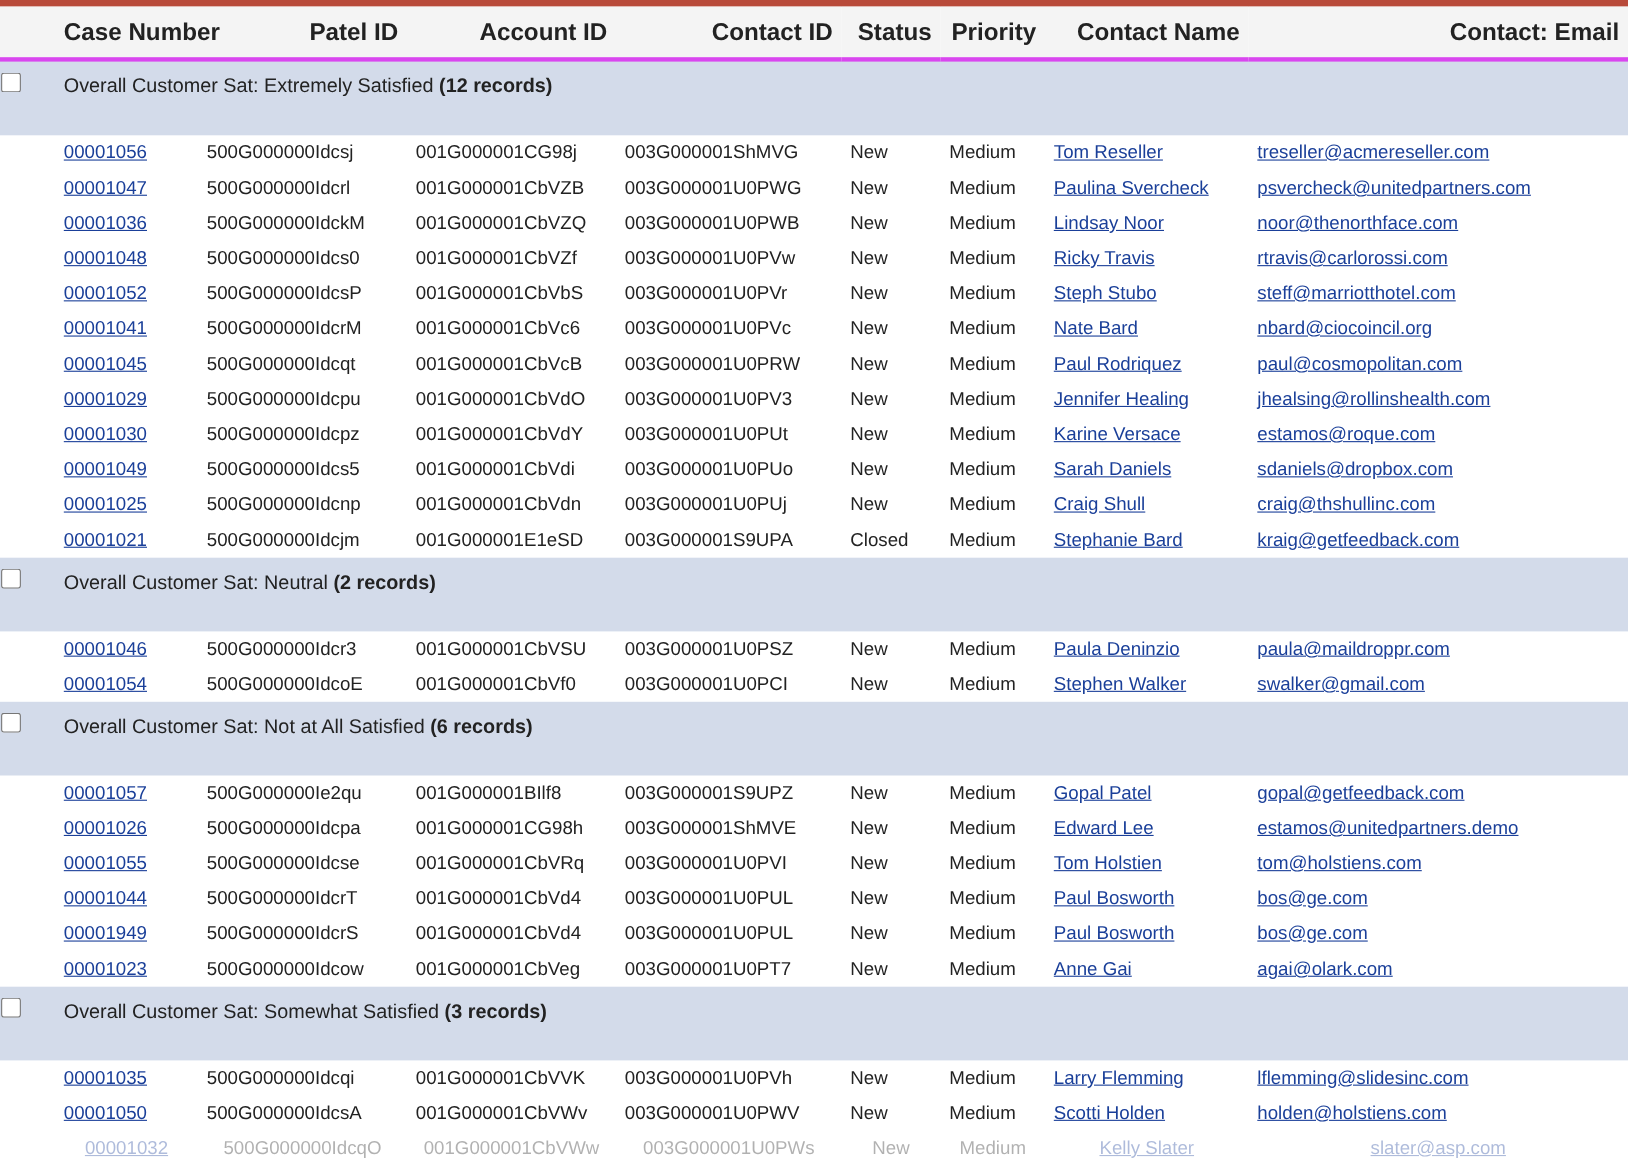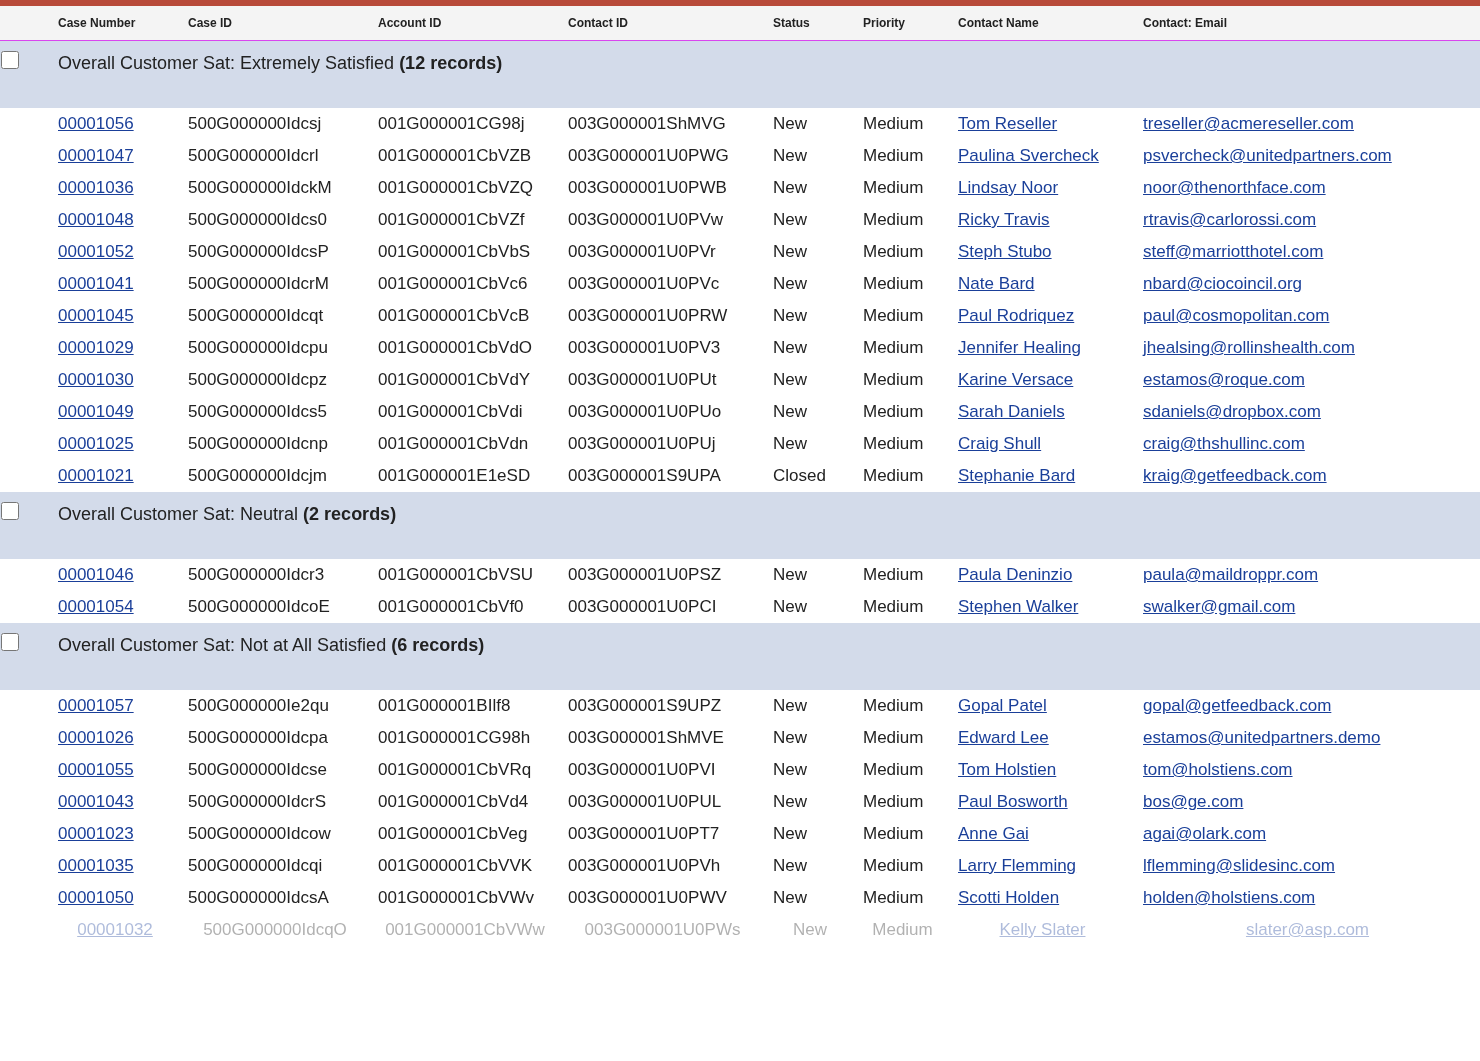--- a/index.html
+++ b/index.html
@@ -17,27 +17,27 @@
   }
   table.case-table {
     width: 100%;
     border-collapse: collapse;
     table-layout: fixed;
   }
   thead tr {
     background: #f4f4f4;
   }
   thead th {
-    text-align: left;
+    text-align: right;
     font-weight: 700;
     color: #222;
     padding: 10px 8px 10px 8px;
-    border-bottom: 1px solid #d946ef;
+    border-bottom: 4px solid #d946ef;
     white-space: nowrap;
-    font-size: 12px;
+    font-size: 22px;
   }
   col.c-chk   { width: 50px; }
   col.c-cnum  { width: 130px; }
   col.c-cid   { width: 190px; }
   col.c-aid   { width: 190px; }
   col.c-cnid  { width: 205px; }
   col.c-stat  { width: 90px; }
   col.c-pri   { width: 95px; }
   col.c-cname { width: 185px; }
   col.c-email { width: 345px; }
@@ -103,21 +103,21 @@
     <col class="c-cnid">
       <col class="c-stat">
       <col class="c-pri">
       <col class="c-cname">
       <col class="c-email">
   </colgroup>
   <thead>
     <tr>
       <th></th>
       <th>Case Number</th>
-      <th>Case ID</th>
+      <th>Patel ID</th>
       <th>Account ID</th>
       <th>Contact ID</th>
       <th>Status</th>
       <th>Priority</th>
       <th>Contact Name</th>
       <th>Contact: Email</th>
     </tr>
   </thead>
   <tbody id="tbody">
       <tr class="group-hdr">
@@ -314,40 +314,55 @@
         <td>500G000000Idcse</td>
         <td>001G000001CbVRq</td>
         <td>003G000001U0PVI</td>
         <td>New</td>
         <td>Medium</td>
         <td><a class="link">Tom Holstien</a></td>
         <td><a class="link">tom@holstiens.com</a></td>
       </tr>
       <tr class="data-row">
         <td class="chk-cell"></td>
-        <td><a class="link">00001043</a></td>
+        <td><a class="link">00001044</a></td>
+        <td>500G000000IdcrT</td>
+        <td>001G000001CbVd4</td>
+        <td>003G000001U0PUL</td>
+        <td>New</td>
+        <td>Medium</td>
+        <td><a class="link">Paul Bosworth</a></td>
+        <td><a class="link">bos@ge.com</a></td>
+      </tr>
+      <tr class="data-row">
+        <td class="chk-cell"></td>
+        <td><a class="link">00001949</a></td>
         <td>500G000000IdcrS</td>
         <td>001G000001CbVd4</td>
         <td>003G000001U0PUL</td>
         <td>New</td>
         <td>Medium</td>
         <td><a class="link">Paul Bosworth</a></td>
         <td><a class="link">bos@ge.com</a></td>
       </tr>
       <tr class="data-row">
         <td class="chk-cell"></td>
         <td><a class="link">00001023</a></td>
         <td>500G000000Idcow</td>
         <td>001G000001CbVeg</td>
         <td>003G000001U0PT7</td>
         <td>New</td>
         <td>Medium</td>
         <td><a class="link">Anne Gai</a></td>
         <td><a class="link">agai@olark.com</a></td>
       </tr>
+      <tr class="group-hdr">
+        <td class="chk-cell"><input type="checkbox" class="rowcb" style=""></td>
+        <td colspan="8" class="group-cell"><span class="grp-label">Overall Customer Sat: </span><span class="grp-level">Somewhat Satisfied </span><span class="grp-count">(3 records)</span></td>
+      </tr>
       <tr class="data-row">
         <td class="chk-cell"></td>
         <td><a class="link">00001035</a></td>
         <td>500G000000Idcqi</td>
         <td>001G000001CbVVK</td>
         <td>003G000001U0PVh</td>
         <td>New</td>
         <td>Medium</td>
         <td><a class="link">Larry Flemming</a></td>
         <td><a class="link">lflemming@slidesinc.com</a></td>

